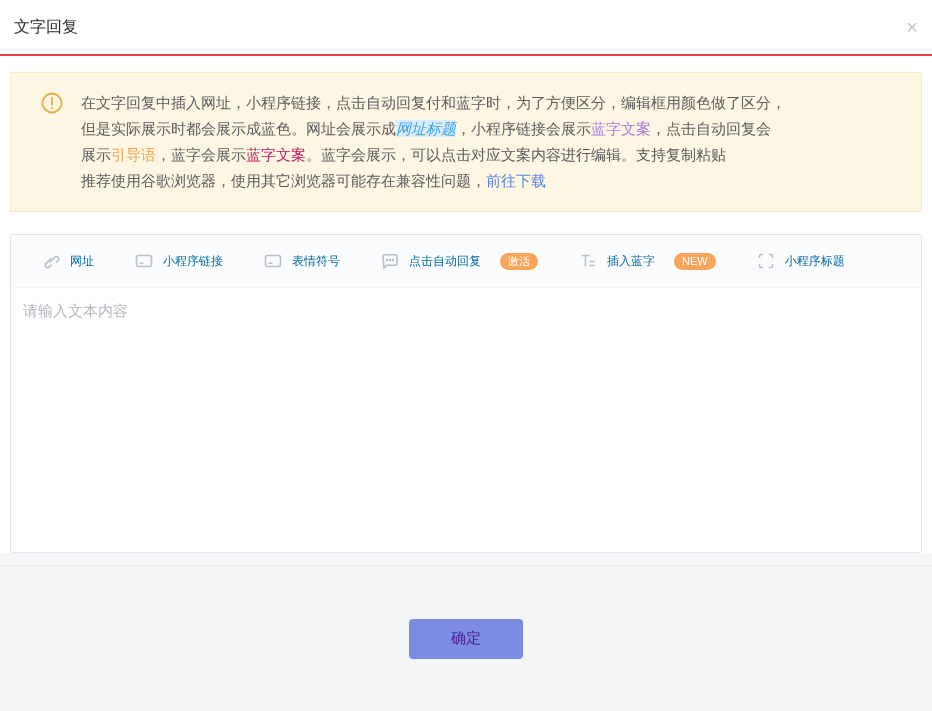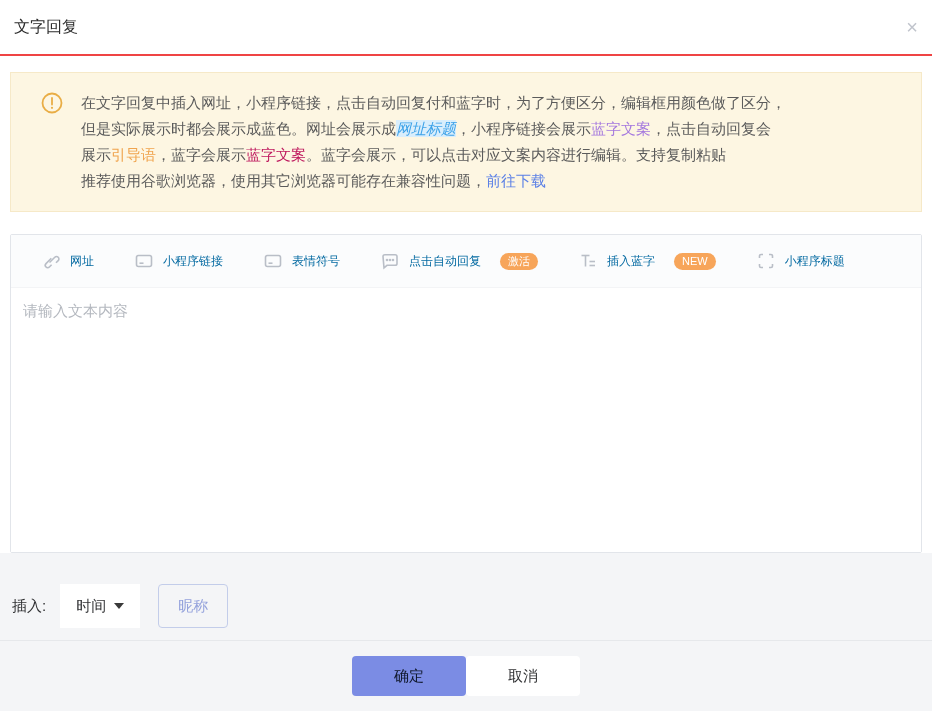--- a/index.html
+++ b/index.html
@@ -136,21 +136,21 @@
     border-top: 1px solid #e6e8eb;
     flex: 1;
     display: flex; align-items: center; justify-content: center;
   }
   .btn {
     height: 40px; width: 114px;
     border: none; border-radius: 4px;
     font-size: 15px; cursor: pointer;
     font-family: "Liberation Sans", sans-serif;
   }
-  .btn-confirm { background: #7b8ce4; color: #0f172a; }
+  .btn-confirm { background: #7b8ce4; color: #4c1d95; }
   .btn-cancel  { background: #fff; color: #303133; }
 </style>
 </head>
 <body>
 
 <div class="dialog">
 
   <div class="dlg-header">
     <span class="dlg-title">文字回复</span>
     <button class="dlg-close">×</button>
@@ -243,27 +243,18 @@
           </svg>
         </span>
         <span class="tb-label">小程序标题</span>
       </div>
 
     </div>
     <textarea class="editor-input" placeholder="请输入文本内容" style=""></textarea>
   </div>
 
   <div class="bottom">
-    <div class="insert-row">
-      <span class="insert-label">插入:</span>
-      <button class="time-dropdown">
-        <span>时间</span>
-        <span class="caret-down"></span>
-      </button>
-      <button class="nickname-btn">昵称</button>
-    </div>
     <div class="footer">
       <button class="btn btn-confirm">确定</button>
-      <button class="btn btn-cancel">取消</button>
     </div>
   </div>
 
 </div>
 
 </body></html>

